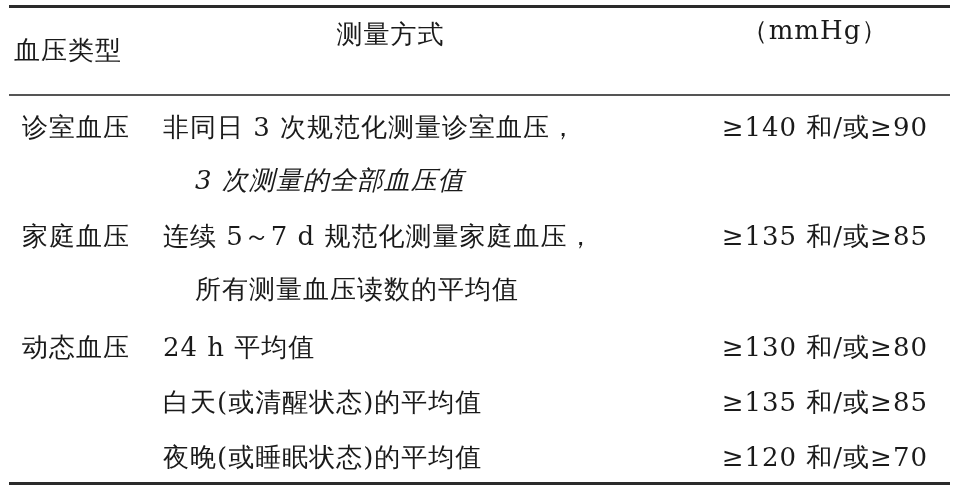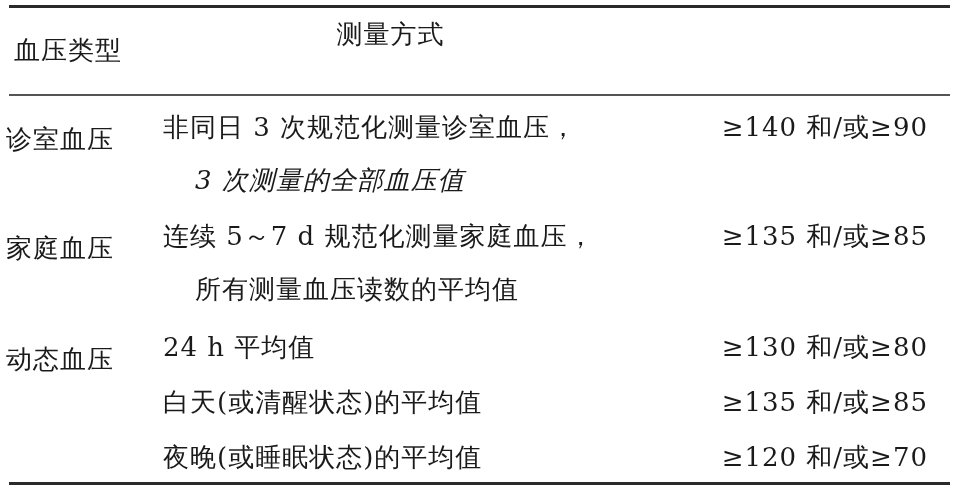--- a/index.html
+++ b/index.html
@@ -29,35 +29,36 @@
       position: absolute;
       white-space: nowrap;
       font-size: 26px;
       line-height: 30px;
       letter-spacing: 1px;
     }
     .hdr-type { left: 14px; top: 35px; }
     .hdr-method { left: 0; width: 760px; top: 19px; text-align: center; padding-left: 21px; box-sizing: border-box; }
     .hdr-value { left: 690px; width: 250px; top: 14px; text-align: center; line-height: 32px; }
 
-    .col1 { left: 6px; margin-top: 12px; }
+    .col1 { left: 22px; }
     .col2 { left: 163px; }
     .col2.indent { left: 195px; }
     .col3 { right: 32px; text-align: left; }
   </style>
 </head>
 <body>
 
 <div>
   <div class="rule top"></div>
 
   <div>
     <div class="cell hdr-type">血压类型</div>
     <div class="cell hdr-method">测量方式</div>
     <div class="cell hdr-value">
+      <div>（mmHg）</div>
     </div>
   </div>
 
   <div class="rule mid"></div>
 
   <div>
     <div class="cell col1" style="top:112px;">诊室血压</div>
     <div class="cell col2" style="top:112px;">非同日 3 次规范化测量诊室血压，</div>
     <div class="cell col2 indent" style="top:165px;font-style:italic;">3 次测量的全部血压值</div>
     <div class="cell col3" style="top:112px;">≥140 和/或≥90</div>

